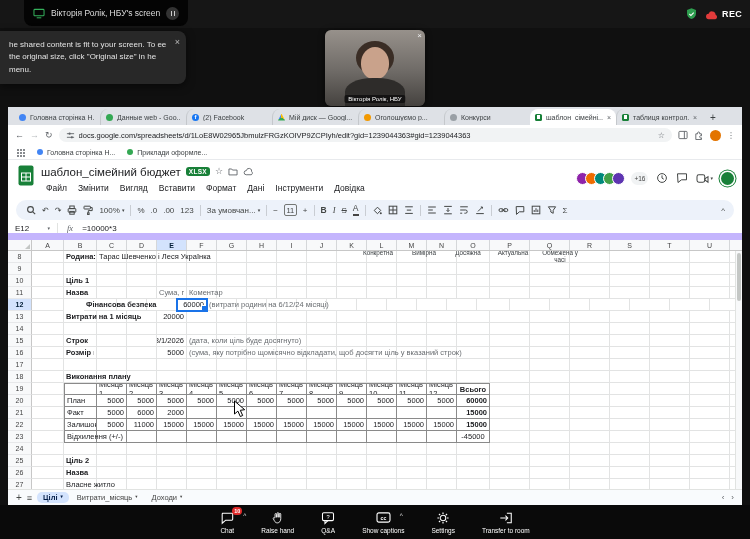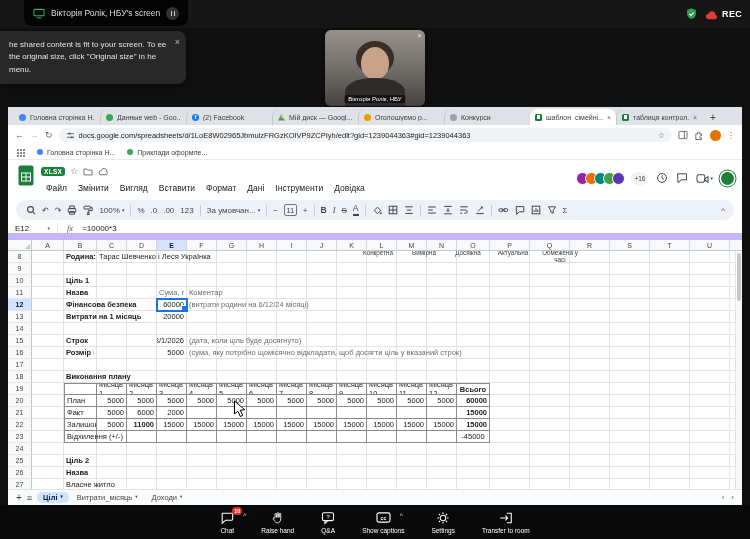--- a/index.html
+++ b/index.html
@@ -272,20 +272,21 @@
     <div class="sheets">
       <div class="sh-header">
         <svg class="doclogo" width="16" height="21" viewBox="0 0 16 21">
             <rect width="15" height="20" x=".5" y=".5" rx="2" fill="#188038"></rect>
             <rect x="3.5" y="8" width="9" height="8" fill="none" stroke="#fff" stroke-width="1"></rect>
             <line x1="3.5" y1="12" x2="12.5" y2="12" stroke="#fff" stroke-width="1"></line>
             <line x1="8" y1="8" x2="8" y2="16" stroke="#fff" stroke-width="1"></line>
           </svg>
         <div class="title-block">
           <div class="title-row">
+            <span class="doc-title">шаблон_сімейний бюджет</span>
             <span class="xlsx-badge">XLSX</span>
             <span class="hicon">☆</span>
             <svg width="10" height="9" viewBox="0 0 11 10" class="hicon">
                 <path d="M1 2.2h3l.9 1.2h5.1v5.4H1z" fill="none" stroke="#5f6368" stroke-width="1"></path>
               </svg>
             <svg width="11" height="9" viewBox="0 0 12 10" class="hicon">
                 <path d="M3.4 8.6a2.3 2.3 0 0 1 .2-4.6A3 3 0 0 1 9.5 5.1a2 2 0 0 1-.5 3.5z" fill="none" stroke="#5f6368" stroke-width="1"></path>
               </svg>
           </div>
           <div class="menu-row">
@@ -577,21 +578,21 @@
               <div class="cell" style="width: 40px;"></div>
               <div class="cell" style="width: 40px;"></div>
               <div class="cell" style="width: 40px;"></div>
               <div class="cell" style="width: 40px;"></div>
               <div class="cell" style="width: 40px;"></div>
               <div class="cell" style="width: 40px;"></div>
             </div>
             <div class="grow">
               <div class="rh sel">12</div>
               <div class="cell" style="width: 32px;"></div>
-              <div class="cell ovcell" style="width: 33px;">
+              <div class="cell ovcell" style="width: 33px; margin-left: 20px;">
                 <span class="ct b ov">Фінансова безпека</span>
               </div>
               <div class="cell" style="width: 30px;"></div>
               <div class="cell" style="width: 30px;"></div>
               <div class="cell numcell selcell" style="width: 30px;">
                 <span class="ct">60000</span>
               </div>
               <div class="cell ovcell" style="width: 30px; text-align: right;">
                 <span class="ct gray ov">(витрати родини на 6/12/24 місяці)</span>
               </div>
@@ -921,21 +922,21 @@
             </div>
             <div class="grow">
               <div class="rh">22</div>
               <div class="cell" style="width: 32px;"></div>
               <div class="cell bd bdl" style="width: 33px;">
                 <span class="ct">Залишок</span>
               </div>
               <div class="cell bd numcell" style="width: 30px;">
                 <span class="ct">5000</span>
               </div>
-              <div class="cell bd numcell" style="width: 30px; font-weight: bold;">
+              <div class="cell bd numcell" style="width: 30px;">
                 <span class="ct">11000</span>
               </div>
               <div class="cell bd numcell" style="width: 30px;">
                 <span class="ct">15000</span>
               </div>
               <div class="cell bd numcell" style="width: 30px;">
                 <span class="ct">15000</span>
               </div>
               <div class="cell bd numcell" style="width: 30px;">
                 <span class="ct">15000</span>

